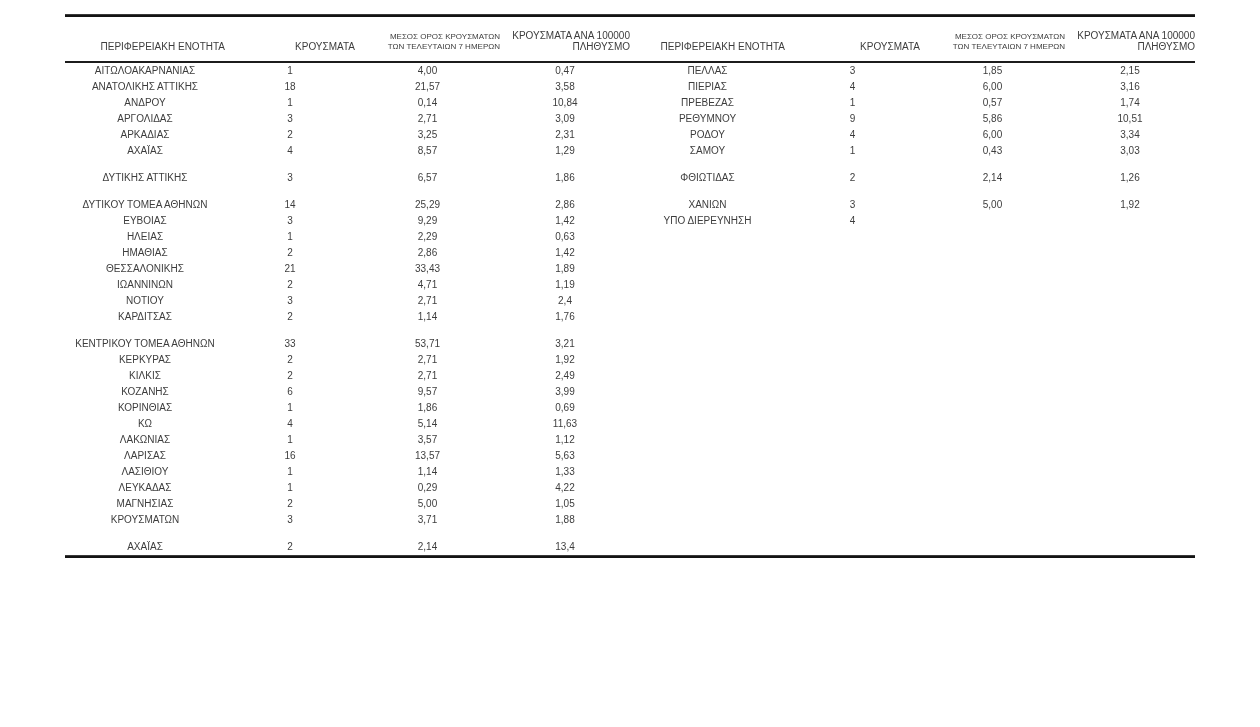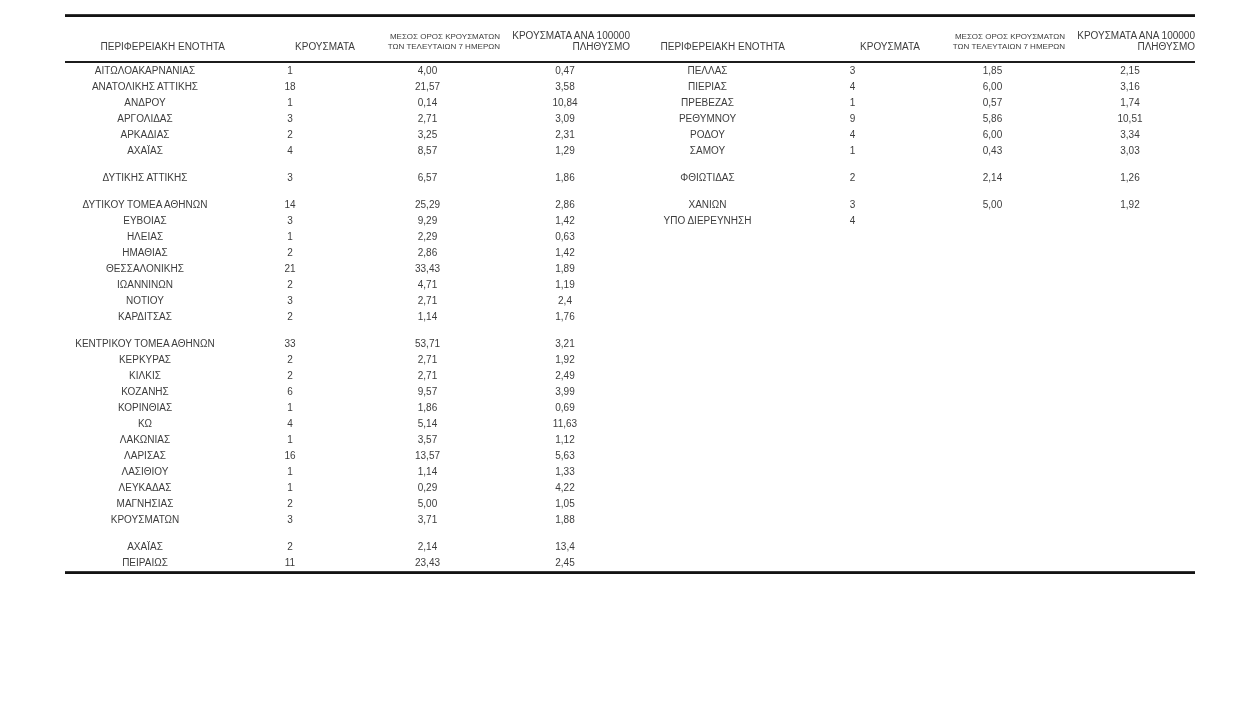--- a/index.html
+++ b/index.html
@@ -392,29 +392,19 @@
           <tr>
             <td>ΑΧΑΪΑΣ</td>
             <td>2</td>
             <td>2,14</td>
             <td>13,4</td>
             <td></td>
             <td></td>
             <td></td>
             <td></td>
           </tr>
-          <tr>
-            <td>ΠΕΙΡΑΙΩΣ</td>
-            <td>11</td>
-            <td>23,43</td>
-            <td>2,45</td>
-            <td></td>
-            <td></td>
-            <td></td>
-            <td></td>
-          </tr>
         </tbody>
     </table>
 
     <div class="rule"></div>
 
   </div>
 </div>
 
 </body></html>

